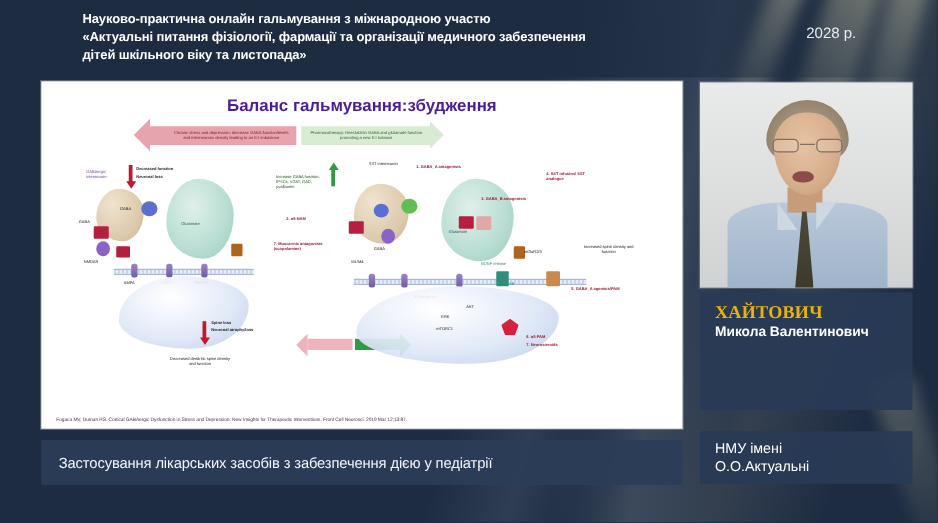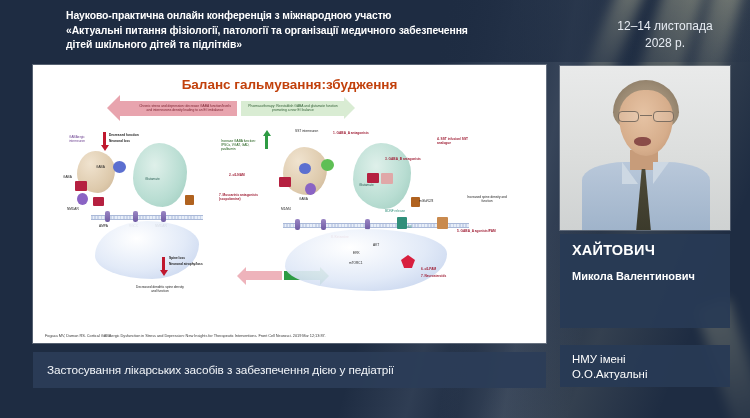--- a/index.html
+++ b/index.html
@@ -51,21 +51,21 @@
 
   
   #slide {
     position: absolute; left: 33px; top: 65px; width: 513px; height: 278px;
     background: #ffffff;
     box-shadow: 0 0 0 1px rgba(255,255,255,0.25);
     overflow: hidden;
   }
   #slide-title {
     position: absolute; left: 0; top: 12px; width: 513px; text-align: center;
-    color: #c2410c; font-size: 13.5px; font-weight: bold;
+    color: #4c1d95; font-size: 13.5px; font-weight: bold;
   }
   #diagram { position: absolute; left: 0; top: 34px; width: 513px; height: 215px; }
   #citation {
     position: absolute; left: 12px; bottom: 5px; width: 490px;
     color: #3a3a3a; font-size: 3.9px; line-height: 5px; letter-spacing: -0.05px;
   }
 
   
   .banner-pink {
     position: absolute; background: #e8a4ae;
@@ -209,22 +209,22 @@
     position: absolute; left: 70px; top: 84px; width: 28px; height: 20px;
     background: #c79c7a;
   }
 
   
   #speaker-card {
     position: absolute; left: 560px; top: 234px; width: 170px; height: 94px;
     background: rgba(40,58,85,0.93);
     padding: 8px 10px 6px 12px;
   }
-  #speaker-surname { color: #ffffff; font-size: 14.5px; font-weight: bold; letter-spacing: 0.2px; }
-  #speaker-given { color: #ffffff; font-size: 11px; font-weight: bold; margin-top: 12px; }
+  #speaker-surname { color: #eab308; font-size: 14.5px; font-weight: bold; letter-spacing: 0.2px; font-family: Liberation Serif, serif; }
+  #speaker-given { color: #ffffff; font-size: 11px; font-weight: bold; margin-top: 1px; }
   #speaker-position { color: #e2e9f2; font-size: 9.6px; line-height: 12.6px; margin-top: 5px; }
 
   #institution-card {
     position: absolute; left: 560px; top: 345px; width: 170px; height: 42px;
     background: rgba(40,58,85,0.93);
     padding: 7px 10px 0 12px;
   }
   #institution-name { color: #ffffff; font-size: 11.4px; line-height: 14.6px; }
 </style>
 </head>
@@ -232,27 +232,26 @@
 
 <div id="backdrop"></div>
 <div class="ray" style="left:600px;top:-40px;width:26px;height:150px;transform:rotate(22deg);"></div>
 <div class="ray" style="left:648px;top:-50px;width:40px;height:190px;transform:rotate(17deg);opacity:.8;"></div>
 <div class="ray" style="left:700px;top:-30px;width:30px;height:140px;transform:rotate(14deg);opacity:.65;"></div>
 <div class="ray" style="left:720px;top:300px;width:34px;height:160px;transform:rotate(-18deg);opacity:.35;"></div>
 
 <div id="header-band"></div>
 
 <div id="conf-title">
-  <div class="line1">Науково-практична онлайн конференція з міжнародною участю</div>
-  <div>«Актуальні питання фізіології, патології та організації медичного забезпечення</div>
-  <div>дітей шкільного дітей та підлітків»</div>
+  <div class="line1">Науково-практична онлайн гальмування з міжнародною участю</div>
+  <div>«Актуальні питання фізіології, фармації та організації медичного забезпечення</div>
+  <div>дітей шкільного віку та листопада»</div>
 </div>
 
 <div id="conf-dates">
-  <div>12–14 листопада</div>
   <div>2028 р.</div>
 </div>
 
 <div id="slide">
 
   <div id="slide-title">Баланс гальмування:збудження</div>
 
   <div id="diagram">
 
     <div class="banner-pink" style="left:86px;top:2px;width:118px;">Chronic stress and depression: decrease GABA function/levels and interneurons density leading to an E:I imbalance</div>

